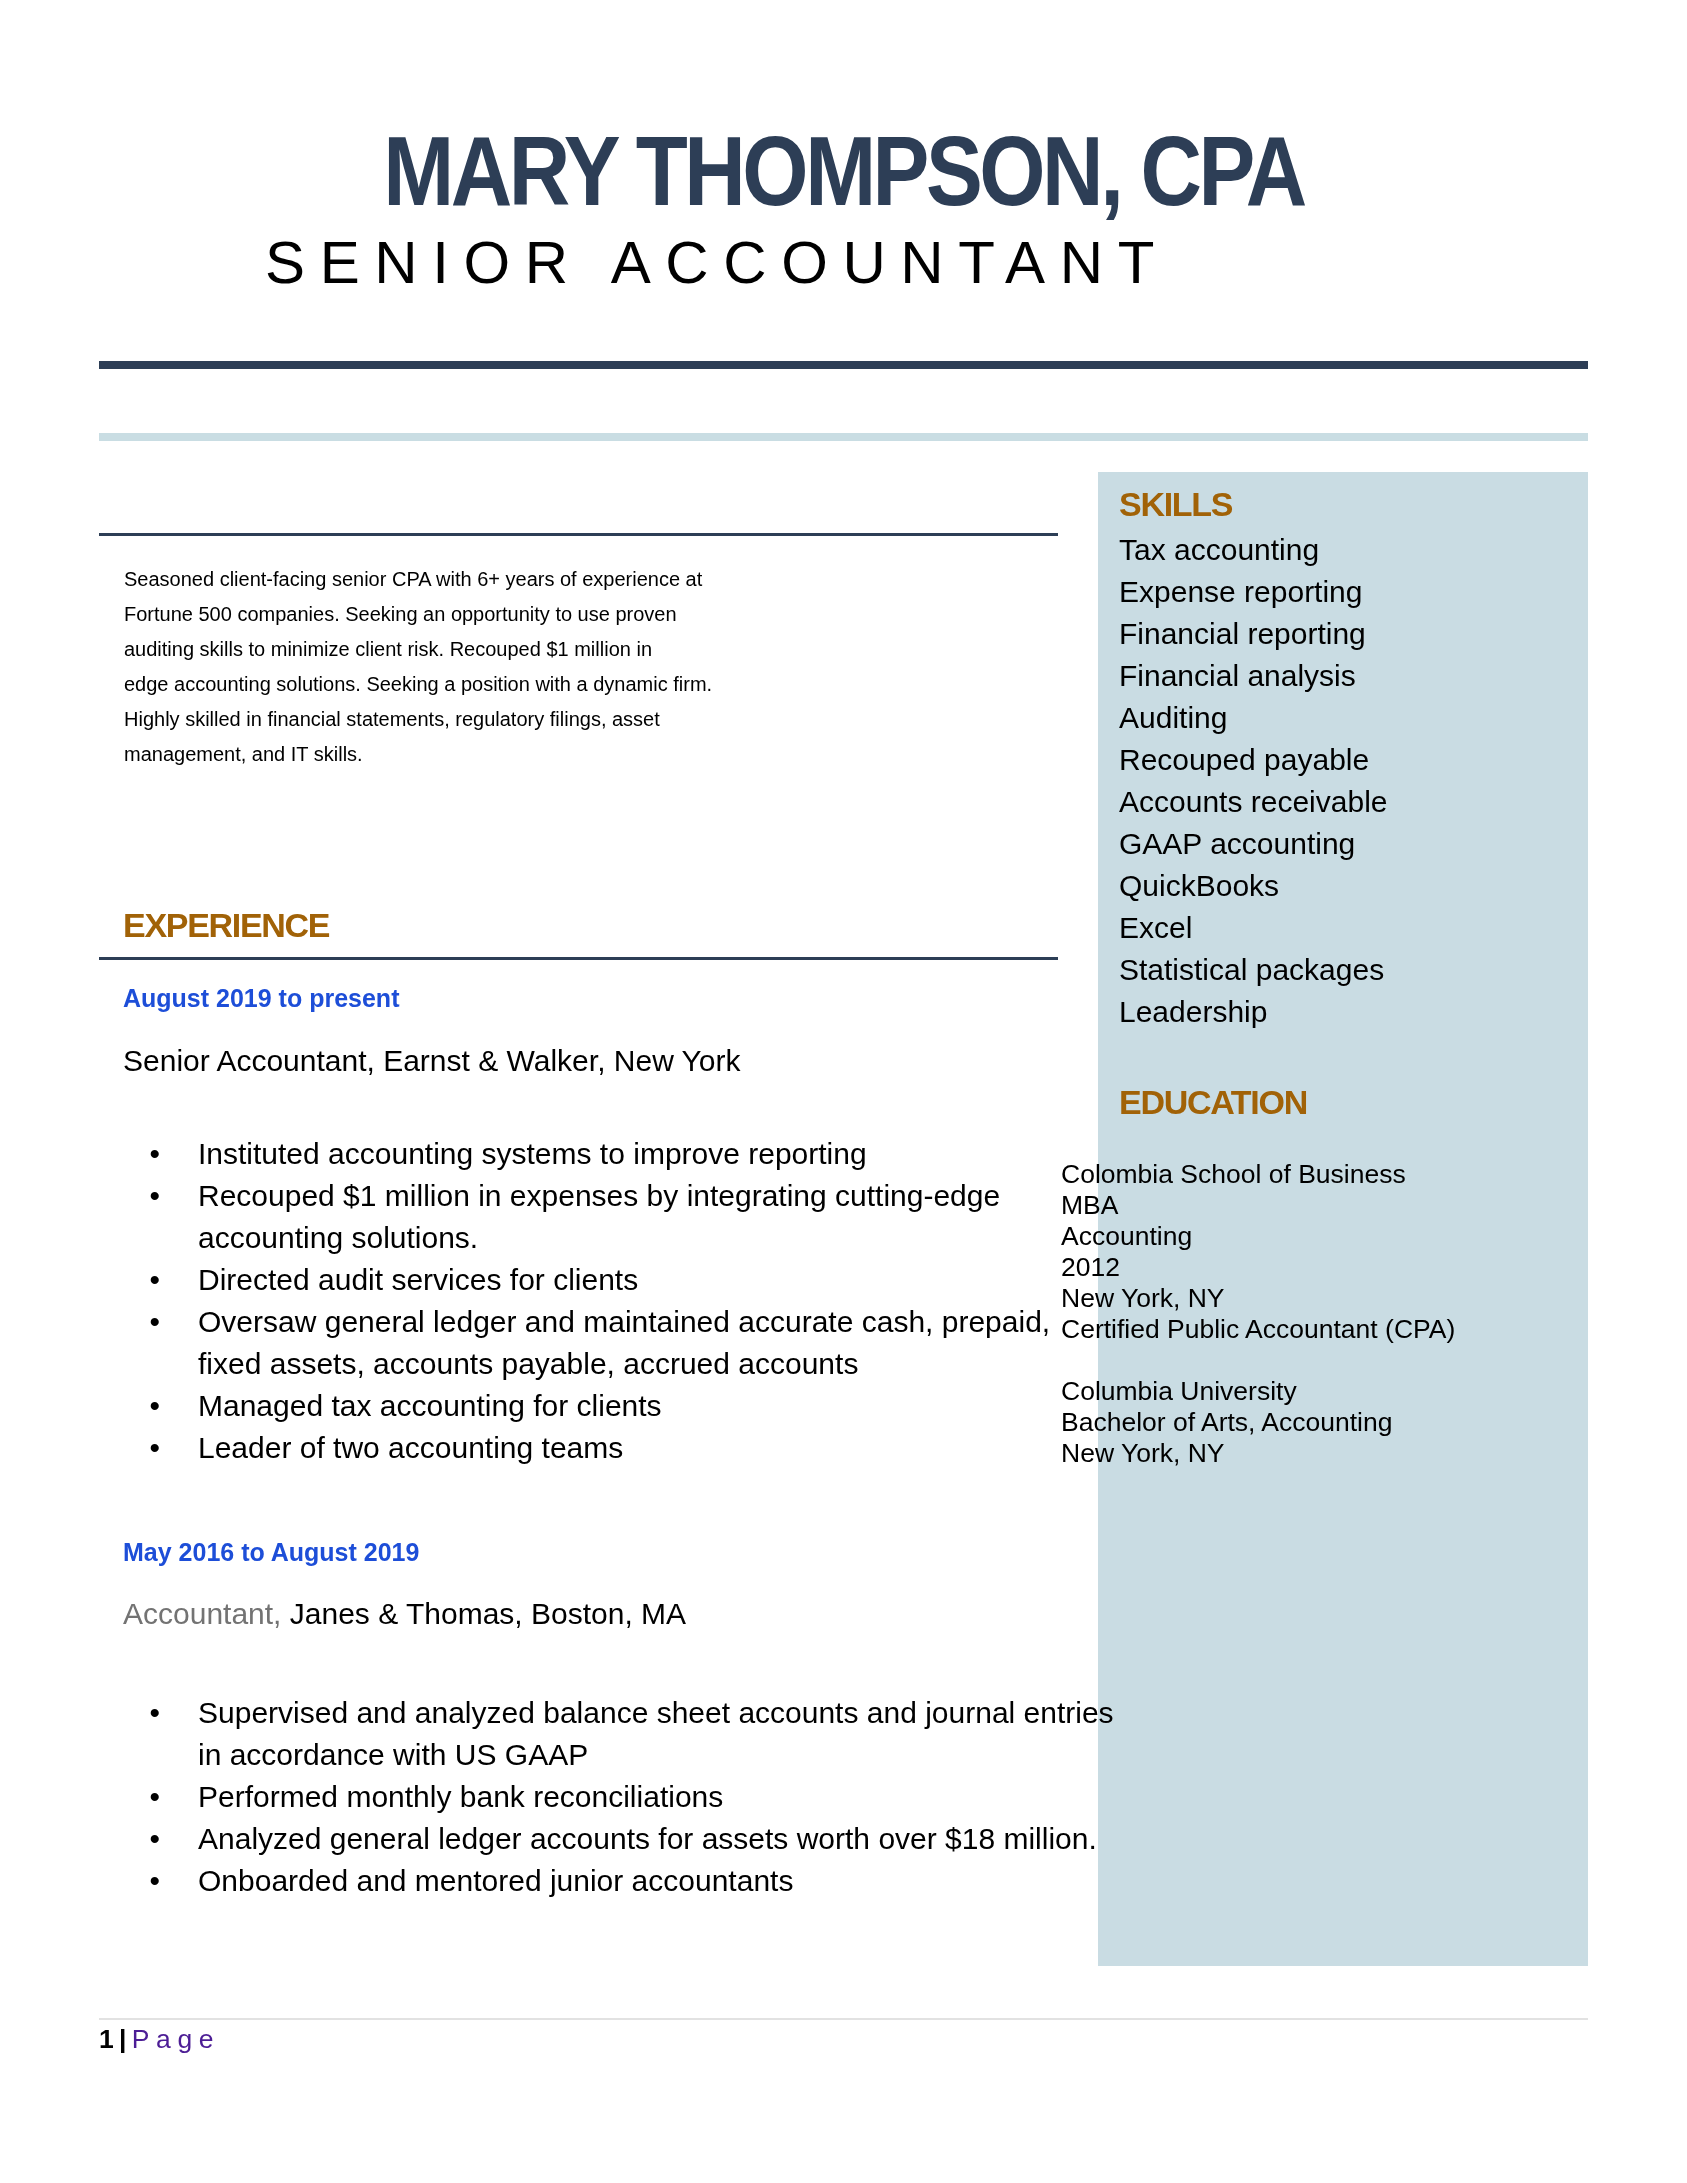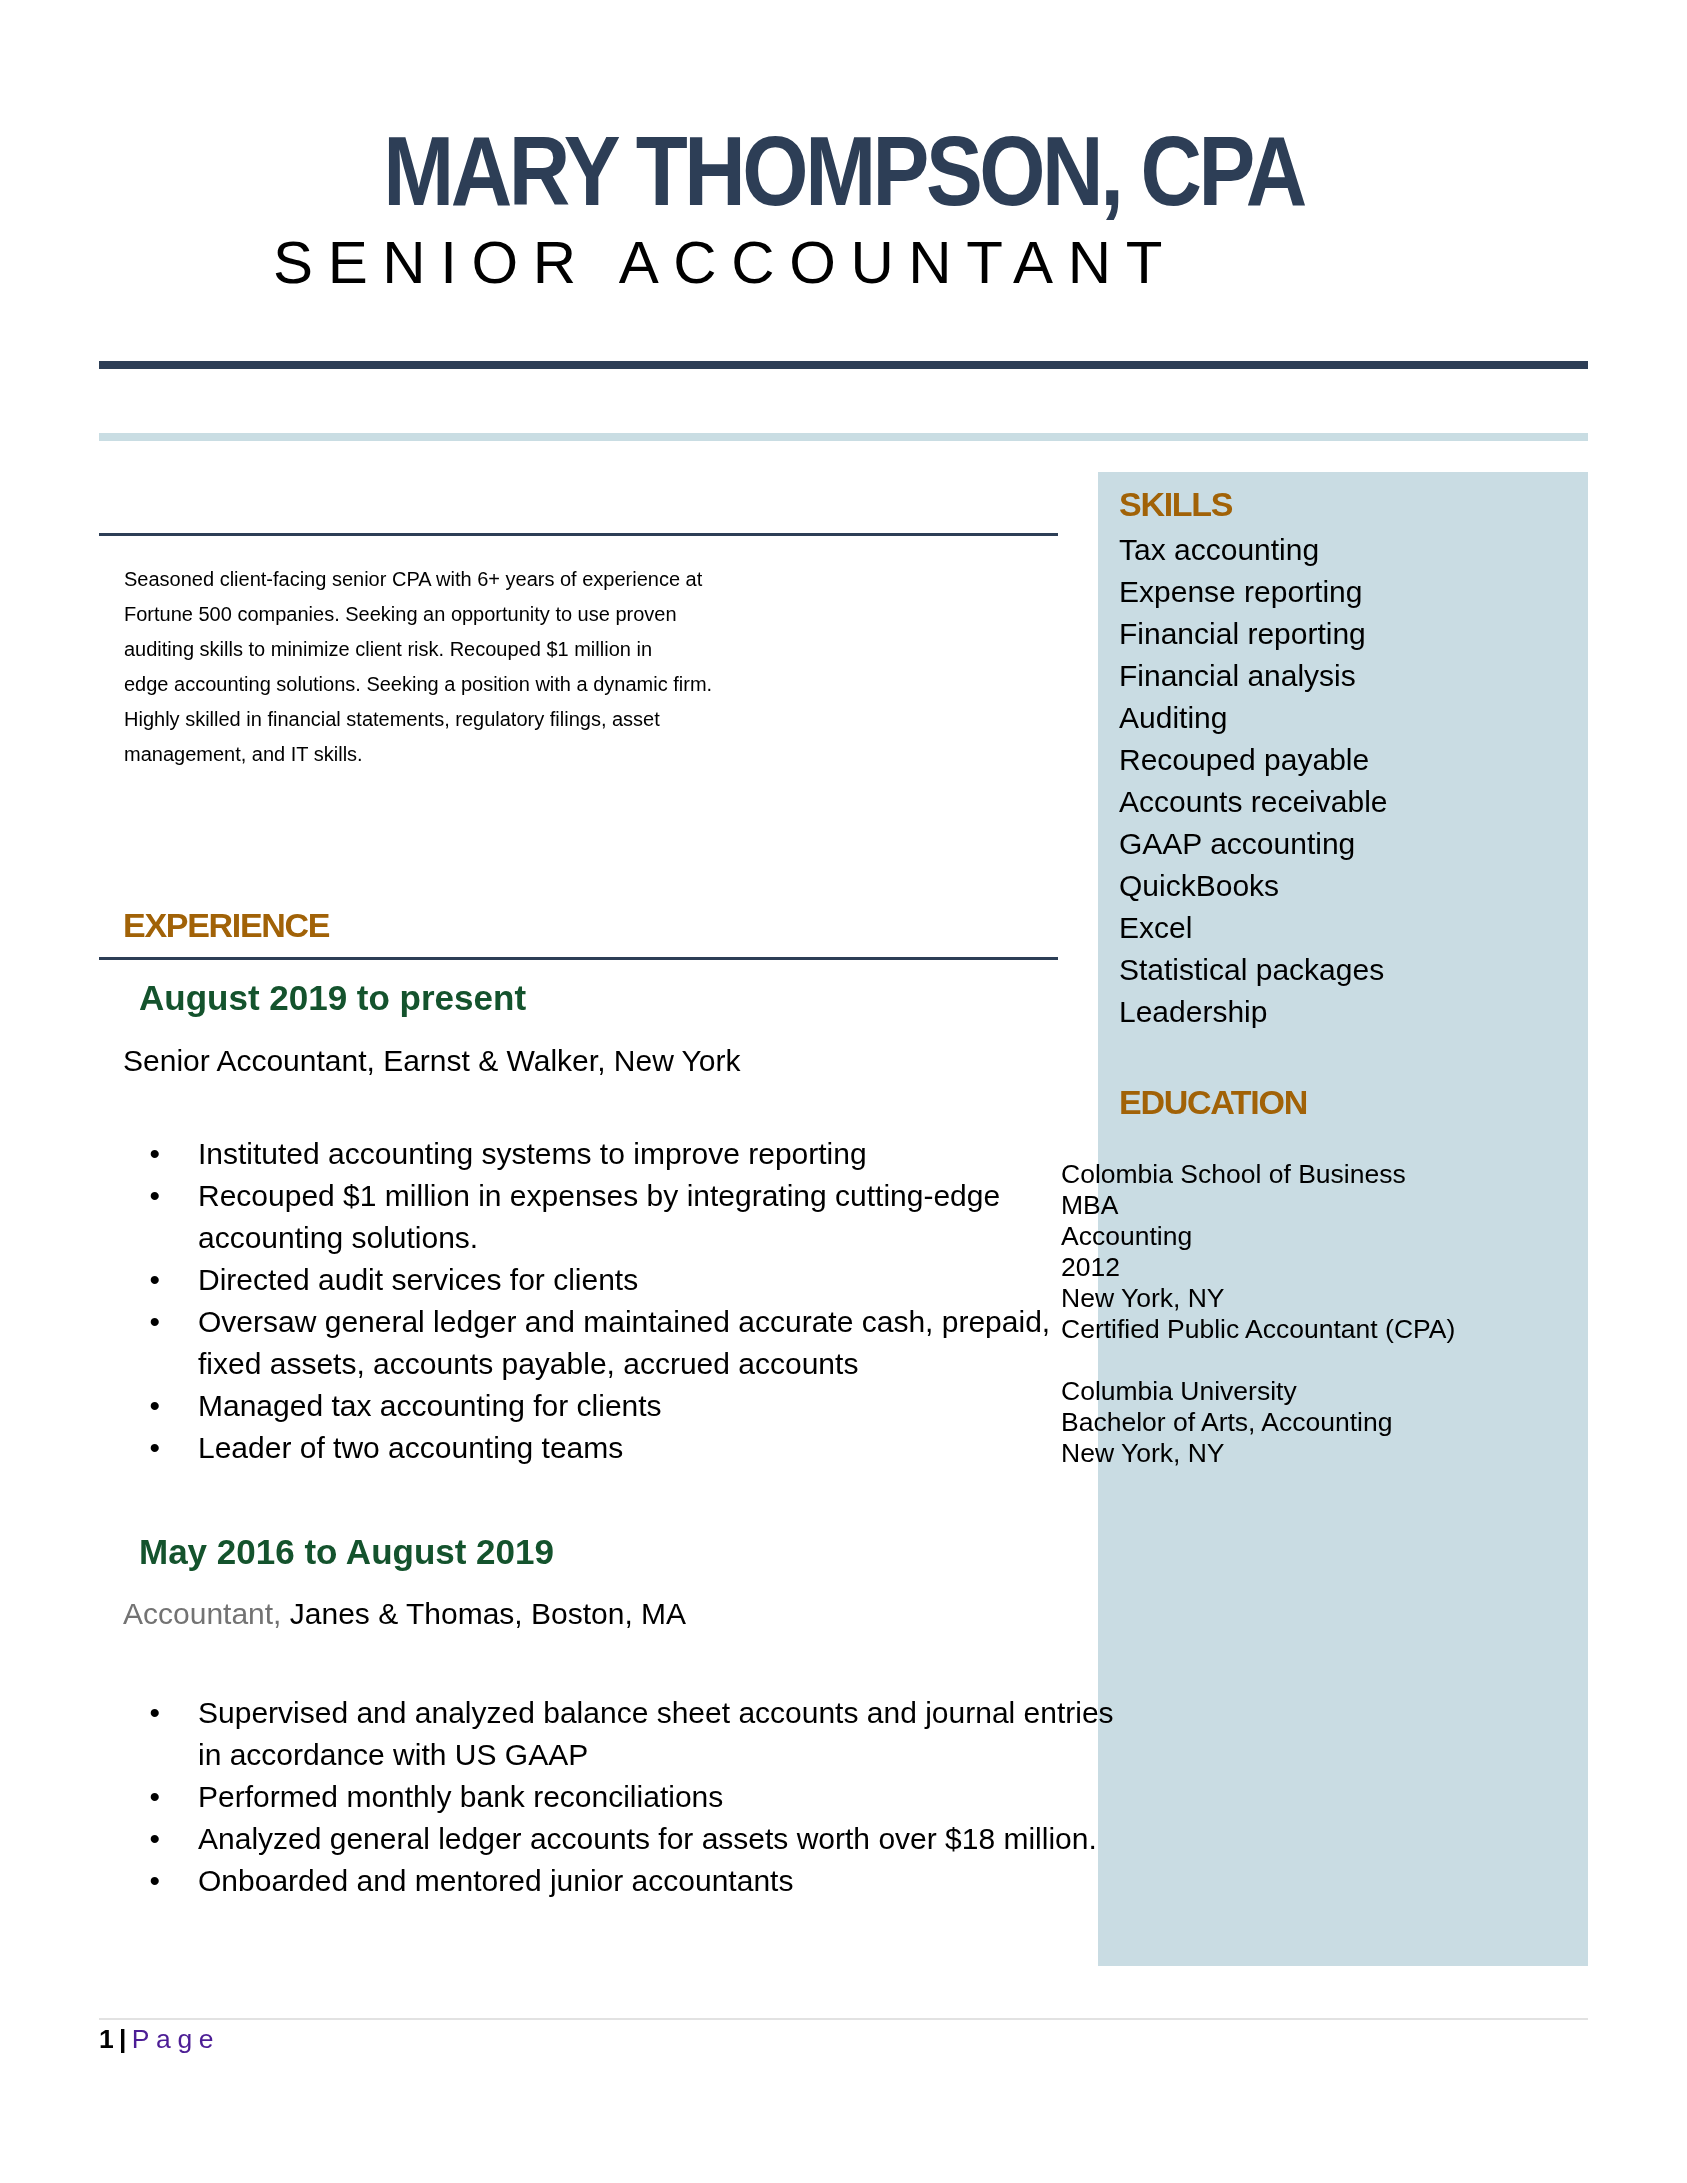--- a/index.html
+++ b/index.html
@@ -1,31 +1,31 @@
 <!DOCTYPE html>
 <html style="font-size:10.6px"><head>
 <meta charset="utf-8">
 <style>
   html, body { margin:0; padding:0; background:#ffffff; }
   body { width:1687px; height:2183px; position:relative; overflow:hidden;
          font-family:"Liberation Sans", sans-serif; color:#000; }
   .abs { position:absolute; }
   .name { left:0; width:1687px; top:118px; text-align:center; font-size:99px; font-weight:bold;
           color:#2d3e56; letter-spacing:-4px; line-height:106px; transform:scaleX(0.86); transform-origin:center; }
-  .subtitle { left:16px; width:1418px; top:230px; text-align:center; font-size:60px; letter-spacing:14.6px;
+  .subtitle { left:8px; width:1418px; top:230px; text-align:center; font-size:60px; letter-spacing:14.6px;
               color:#000; line-height:66px; }
   .rule-dark { left:99px; width:1489px; top:361px; height:8px; background:#2d3e56; }
   .rule-light { left:99px; width:1489px; top:433px; height:8px; background:#c9dde3; }
   .sidebar { left:1098px; top:472px; width:490px; height:1494px; background:#c9dce3; }
   .rule-left { left:99px; width:959px; top:533px; height:2.6px; background:#2d3e56; }
   .rule-exp { left:99px; width:959px; top:957px; height:2.6px; background:#2d3e56; }
   .summary { left:124px; top:562px; width:926px; font-size:20px; line-height:35px; }
   .summary div { white-space:nowrap; }
   .heading { font-size:34px; font-weight:bold; color:#a16207; letter-spacing:-1.3px; line-height:42px; }
-  .date { font-size:35px; font-weight:bold; color:#14532d; line-height:32px;margin-left:16px; }
+  .date { font-size:25px; font-weight:bold; color:#1d4ed8; line-height:32px; }
   .role { font-size:30px; line-height:36px; }
   .role .muted { color:#737373; }
   ul.bullets { margin:0; padding:0; list-style:none; }
   ul.bullets li { position:relative; padding-left:75px; font-size:30px; line-height:42px; width:959px; }
   ul.bullets li::before { content:"\2022"; position:absolute; left:26.5px; top:0; font-size:30px; }
   .skills-head { left:1119px; top:483px; }
   .skills { left:1119px; top:529px; }
   .skills div { font-size:30px; line-height:42px; white-space:nowrap; }
   .edu-head { left:1119px; top:1081px; }
   .edu { left:1061px; top:1159px; }

